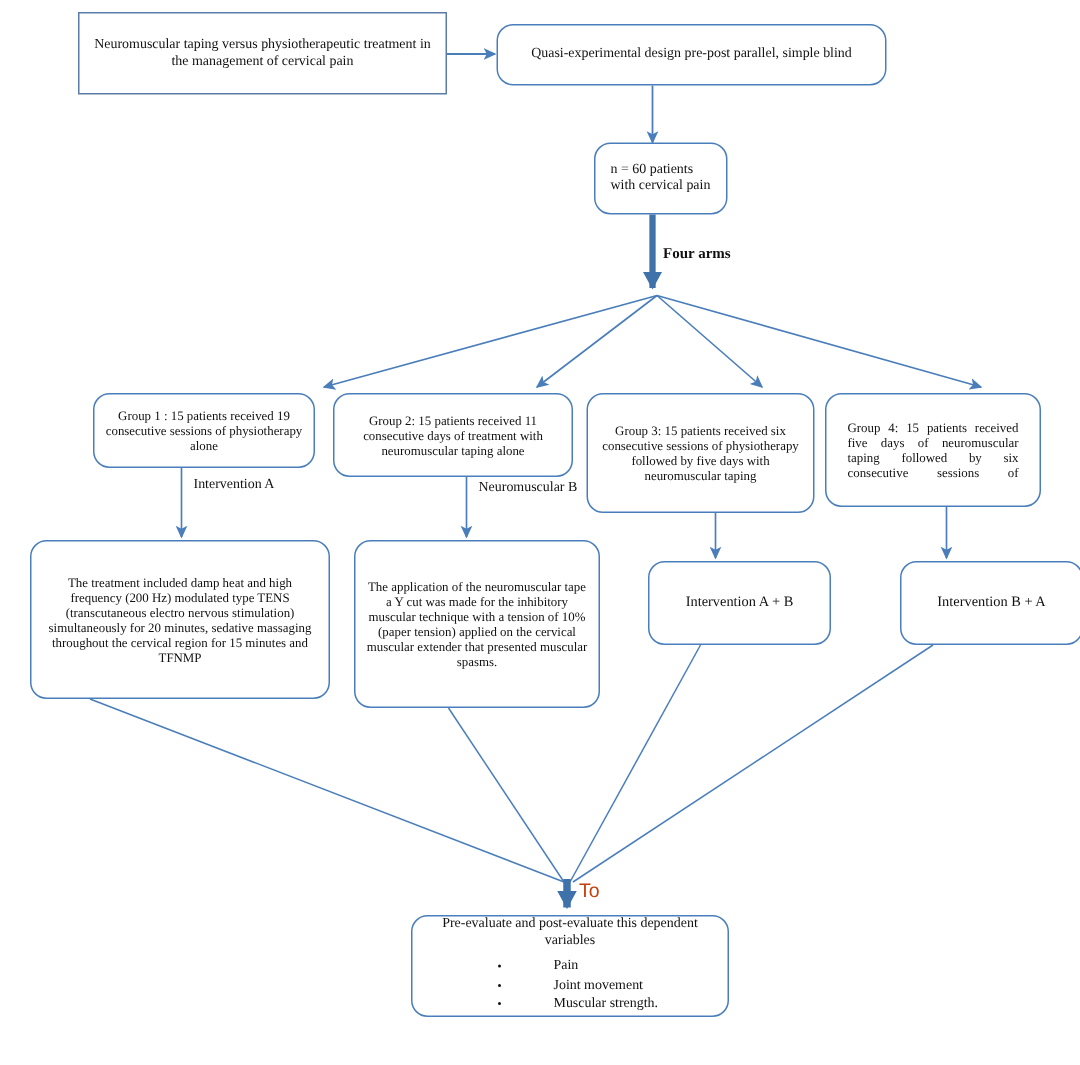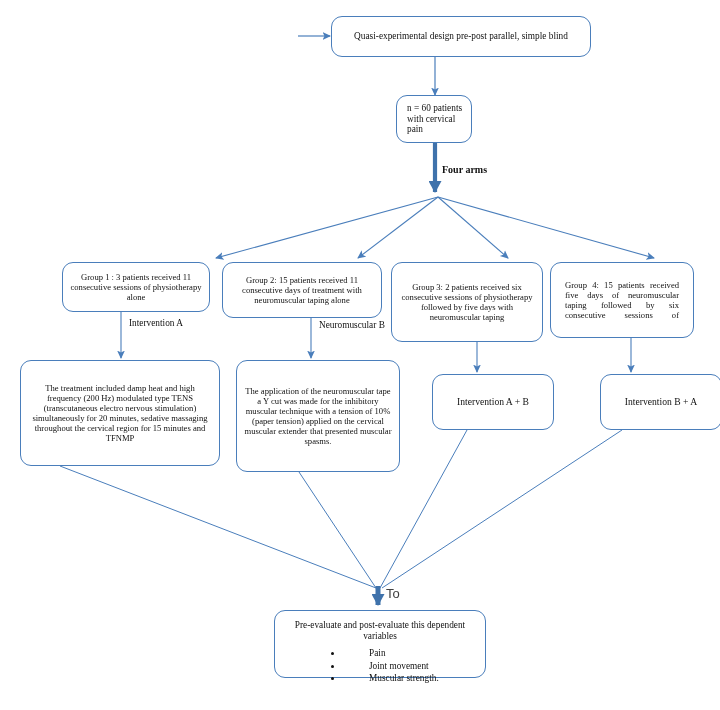--- a/index.html
+++ b/index.html
@@ -48,21 +48,21 @@
     position: absolute;
     z-index: 3;
     color: #111111;
     white-space: nowrap;
     background: transparent;
   }
   .to-label {
     position: absolute;
     z-index: 4;
     font-family: "Liberation Sans", "DejaVu Sans", sans-serif;
-    color: #404040;
+    color: #c2410c;
     white-space: nowrap;
   }
   ul.bullets {
     margin: 6px 0 0 0;
     padding: 0 0 0 62px;
     text-align: left;
     list-style: disc;
   }
   ul.bullets li {
     margin: 1.5px 0;
@@ -105,41 +105,44 @@
     <line x1="631" y1="338" x2="631" y2="372" stroke="#4a7ebb" stroke-width="1.1" marker-end="url(#arrowThin)"></line>
 
     <line x1="60" y1="466" x2="376" y2="588" stroke="#4a7ebb" stroke-width="1.0"></line>
     <line x1="299" y1="472" x2="376" y2="588" stroke="#4a7ebb" stroke-width="1.0"></line>
     <line x1="467" y1="430" x2="380" y2="588" stroke="#4a7ebb" stroke-width="1.0"></line>
     <line x1="622" y1="430" x2="382" y2="588" stroke="#4a7ebb" stroke-width="1.0"></line>
 
     <line x1="378" y1="586" x2="378" y2="605" stroke="#3f72ab" stroke-width="5" marker-end="url(#arrowThick)"></line>
   </svg>
 
+  <div class="node square" style="left:52px; top:8px; width:246px; height:55px; font-size:9.3px;">
+    <div class="txt">Neuromuscular taping versus physiotherapeutic treatment in the management of cervical pain</div>
+  </div>
 
   <div class="node rounded" style="left:331px; top:16px; width:260px; height:41px; font-size:9.3px;">
     <div class="txt">Quasi-experimental design pre-post parallel, simple blind</div>
   </div>
 
-  <div class="node rounded" style="left:396px; top:95px; width:76px; height:48px; font-size:9.3px;">
+  <div class="node rounded" style="left:396px; top:95px; width:89px; height:48px; font-size:9.3px;">
     <div class="txt" style="text-align:left; padding-left:10px;">n = 60 patients with cervical pain</div>
   </div>
 
   <div class="edge-label" style="left:442px; top:164px; font-size:10px; font-weight:bold;">Four arms</div>
 
   <div class="node rounded" style="left:62px; top:262px; width:148px; height:50px; font-size:8.6px;">
-    <div class="txt">Group 1 : 3 patients received 11 consecutive sessions of physiotherapy alone</div>
+    <div class="txt">Group 1 : 15 patients received 19 consecutive sessions of physiotherapy alone</div>
   </div>
 
   <div class="node rounded" style="left:222px; top:262px; width:160px; height:56px; font-size:8.6px;">
     <div class="txt">Group 2: 15 patients received 11 consecutive days of treatment with neuromuscular taping alone</div>
   </div>
 
   <div class="node rounded" style="left:391px; top:262px; width:152px; height:80px; font-size:8.6px;">
-    <div class="txt">Group 3: 2 patients received six consecutive sessions of physiotherapy followed by five days with neuromuscular taping</div>
+    <div class="txt">Group 3: 15 patients received six consecutive sessions of physiotherapy followed by five days with neuromuscular taping</div>
   </div>
 
   <div class="node rounded justify" style="left:550px; top:262px; width:144px; height:76px; font-size:8.6px;">
     <div class="txt" style="padding:0 14px;">Group 4: 15 patients received five days of neuromuscular taping followed by six consecutive sessions of</div>
   </div>
 
   <div class="edge-label" style="left:129px; top:318px; font-size:9.3px;">Intervention A</div>
 
   <div class="edge-label" style="left:319px; top:320px; font-size:9.3px;">Neuromuscular B</div>
 
@@ -154,21 +157,21 @@
   <div class="node rounded" style="left:432px; top:374px; width:122px; height:56px; font-size:9.6px;">
     <div class="txt">Intervention A + B</div>
   </div>
 
   <div class="node rounded" style="left:600px; top:374px; width:122px; height:56px; font-size:9.6px;">
     <div class="txt">Intervention B + A</div>
   </div>
 
   <div class="to-label" style="left:386px; top:586px; font-size:13px;">To</div>
 
-  <div class="node rounded" style="left:274px; top:610px; width:212px; height:68px; font-size:9.3px; align-items:flex-start;">
+  <div class="node rounded" style="left:274px; top:610px; width:212px; height:68px; font-size:9.3px; align-items:flex-end;">
     <div class="txt" style="padding-top:9px;">
       <div style="padding:0 12px;">Pre-evaluate and post-evaluate this dependent variables</div>
       <ul class="bullets">
         <li>Pain</li>
         <li>Joint movement</li>
         <li>Muscular strength.</li>
       </ul>
     </div>
   </div>
 

